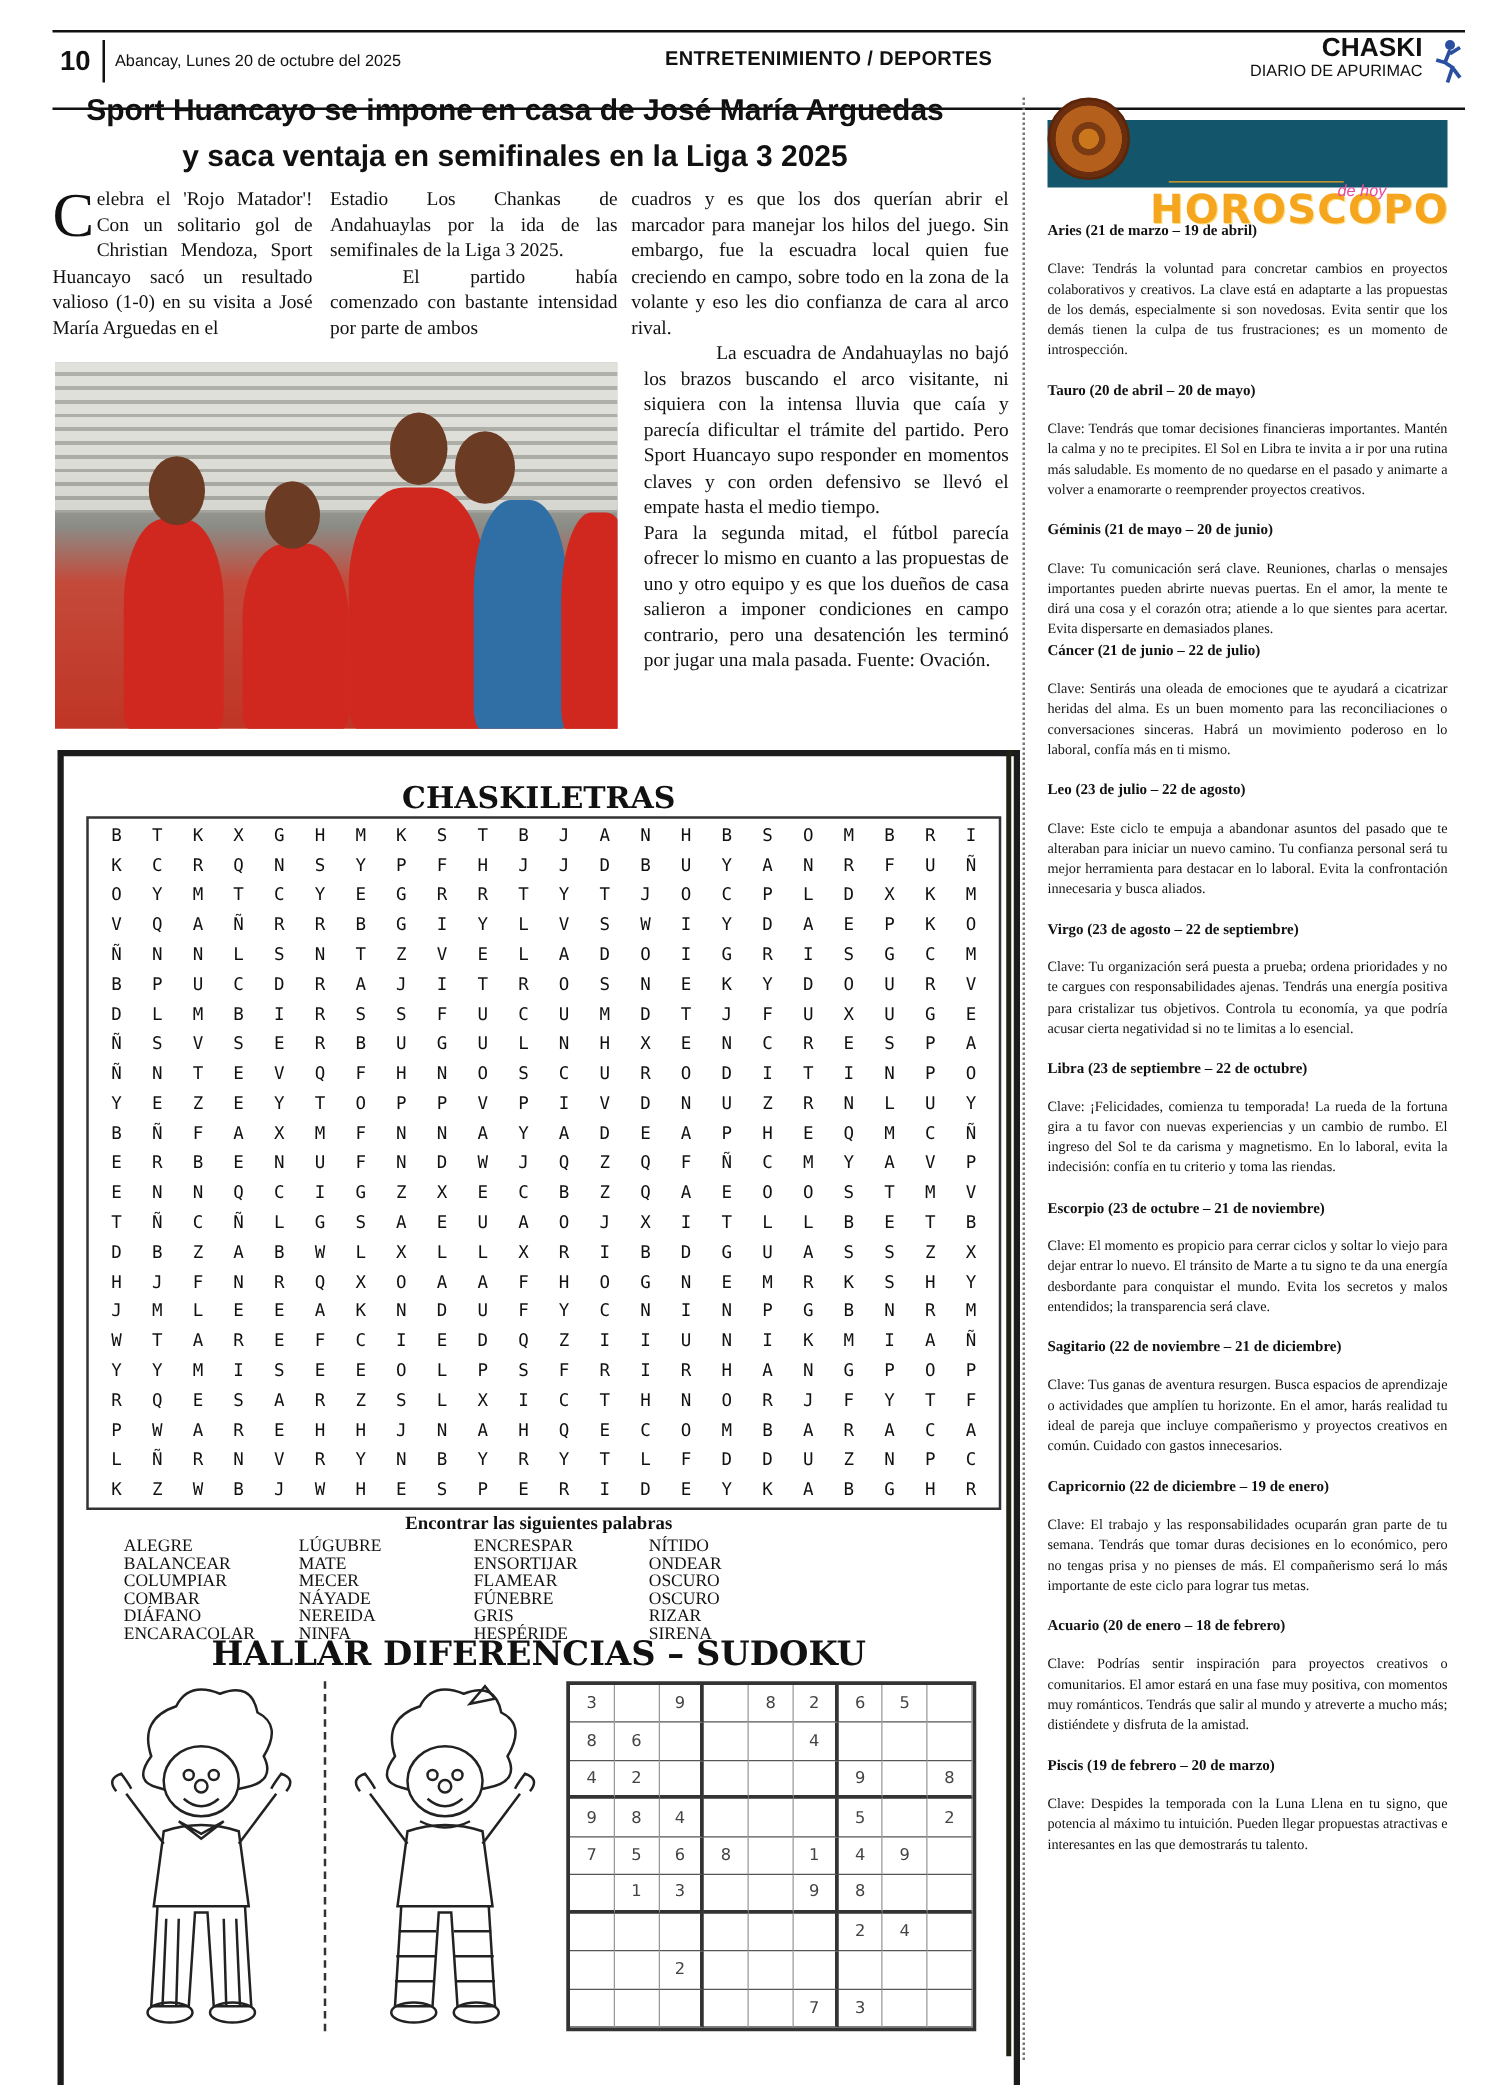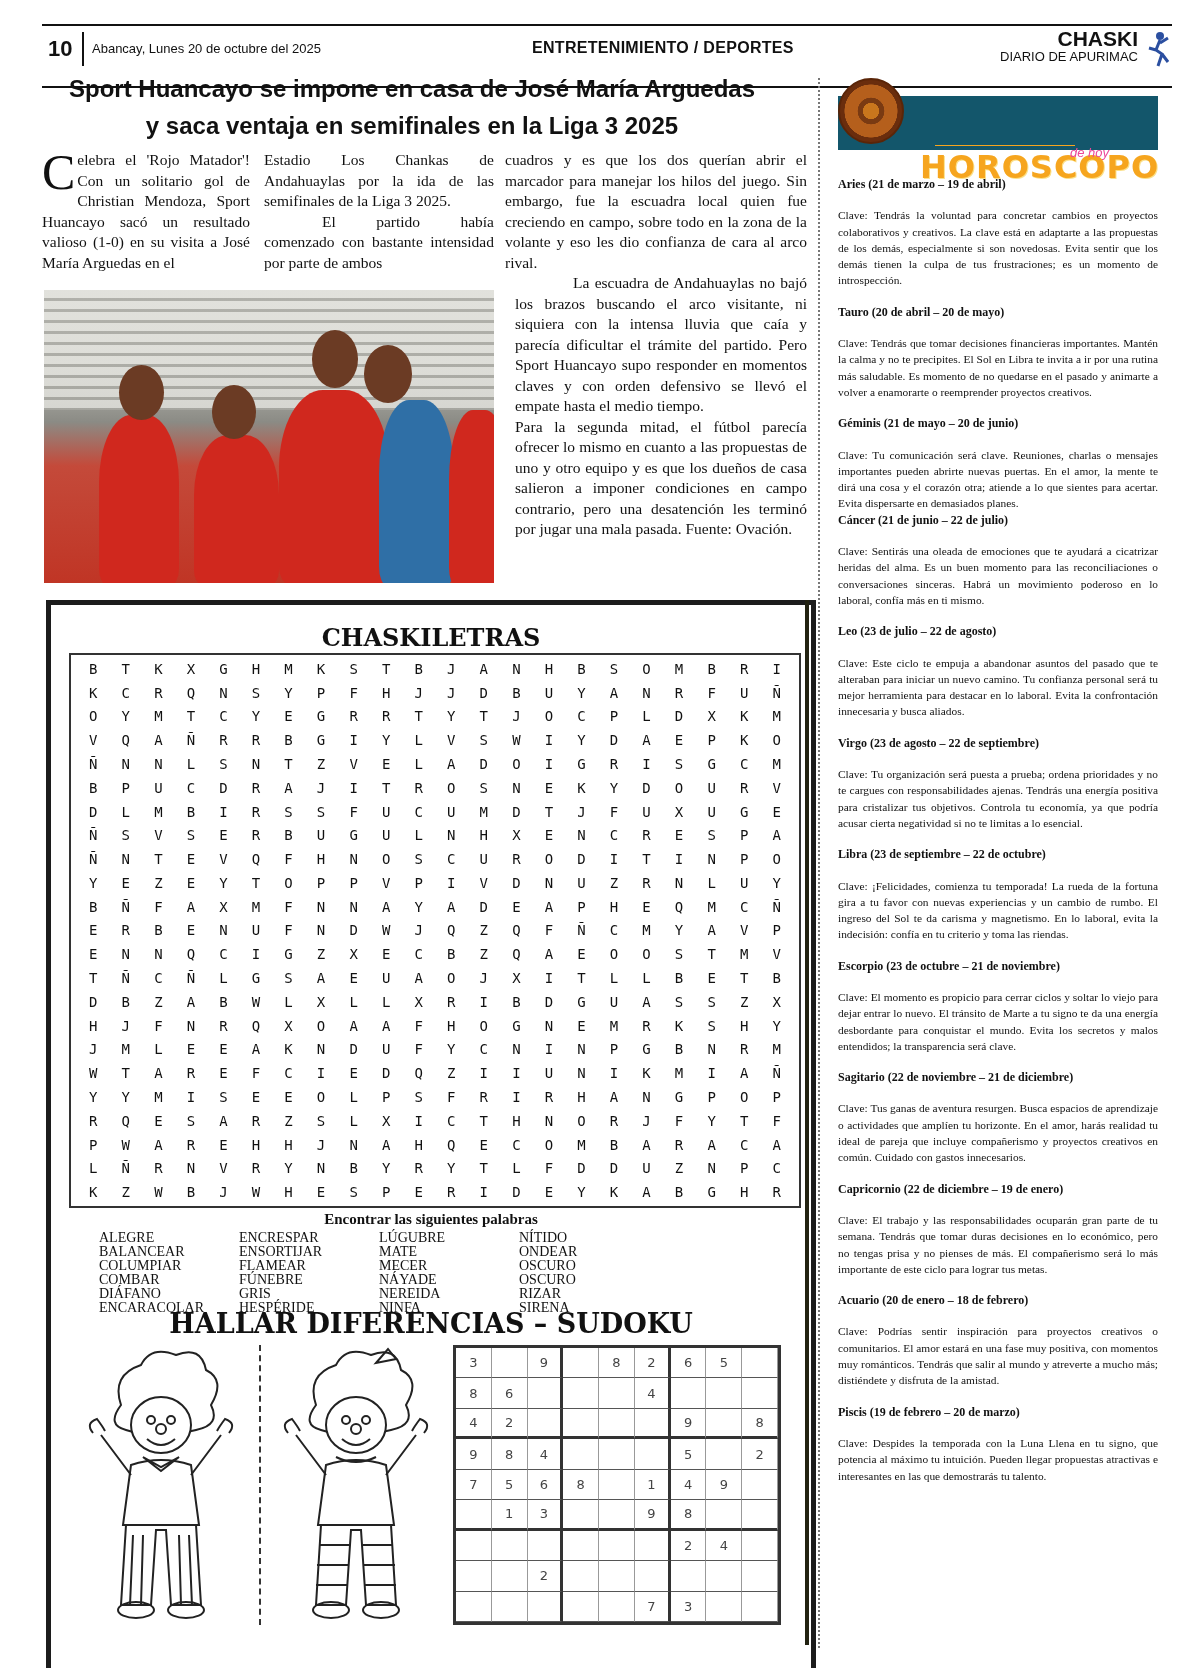--- a/index.html
+++ b/index.html
@@ -619,34 +619,34 @@
   <div class="word-list" id="word-list">
       <div class="word-col">
         <div>ALEGRE</div>
         <div>BALANCEAR</div>
         <div>COLUMPIAR</div>
         <div>COMBAR</div>
         <div>DIÁFANO</div>
         <div>ENCARACOLAR</div>
       </div>
       <div class="word-col">
+        <div>LÚGUBRE</div>
+        <div>MATE</div>
+        <div>MECER</div>
+        <div>NÁYADE</div>
+        <div>NEREIDA</div>
+        <div>NINFA</div>
+      </div>
+      <div class="word-col">
         <div>ENCRESPAR</div>
         <div>ENSORTIJAR</div>
         <div>FLAMEAR</div>
         <div>FÚNEBRE</div>
         <div>GRIS</div>
         <div>HESPÉRIDE</div>
-      </div>
-      <div class="word-col">
-        <div>LÚGUBRE</div>
-        <div>MATE</div>
-        <div>MECER</div>
-        <div>NÁYADE</div>
-        <div>NEREIDA</div>
-        <div>NINFA</div>
       </div>
       <div class="word-col">
         <div>NÍTIDO</div>
         <div>ONDEAR</div>
         <div>OSCURO</div>
         <div>OSCURO</div>
         <div>RIZAR</div>
         <div>SIRENA</div>
       </div>
     </div>

